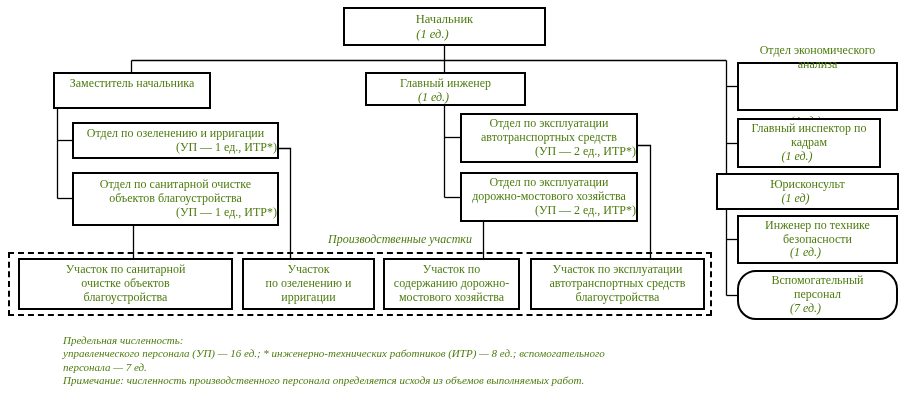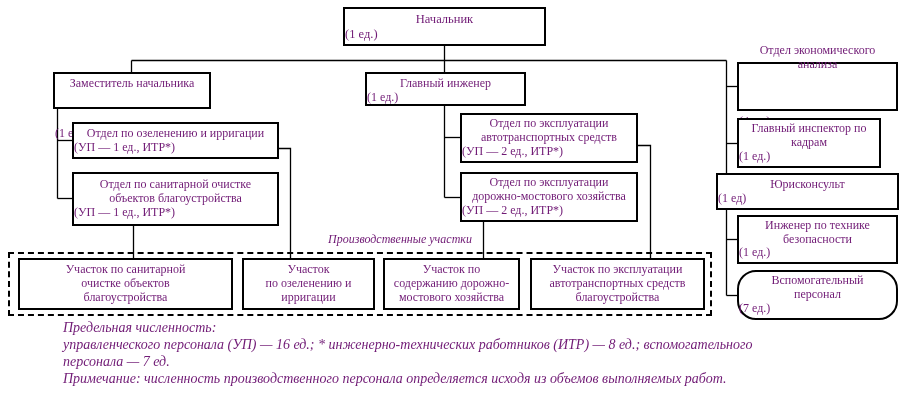--- a/index.html
+++ b/index.html
@@ -1,39 +1,39 @@
 <!DOCTYPE html>
 <html><head>
 <meta charset="utf-8">
 <style>
   html,body{margin:0;padding:0;background:#fff;}
   #stage{
     position:relative;width:909px;height:413px;background:#ffffff;
-    font-family:"Liberation Serif","DejaVu Serif",serif;color:#701a75;
+    font-family:"Liberation Serif","DejaVu Serif",serif;color:#4d7c0f;
     overflow:hidden;
   }
   svg.wires{position:absolute;left:0;top:0;width:909px;height:413px;}
   .box{
     position:absolute;box-sizing:border-box;background:#fff;
     border:2px solid #000;font-size:12px;line-height:1.16;
     display:flex;flex-direction:column;justify-content:center;
   }
   .box .title{text-align:center;white-space:pre-line;}
-  .box .count-right{text-align:left;padding-right:24px;white-space:pre-line;}
-  .box .count-center{text-align:left;white-space:pre-line;}
+  .box .count-right{text-align:center;padding-right:24px;white-space:pre-line;font-style:italic;}
+  .box .count-center{text-align:right;white-space:pre-line;}
   .box.top-node{justify-content:flex-start;padding-top:3px;}
   .dashed-zone{
     position:absolute;box-sizing:border-box;border:2px dashed #000;background:transparent;
   }
   .zone-label{
     position:absolute;font-style:italic;font-size:12px;text-align:center;
   }
   .notes{
-    position:absolute;left:63px;top:319px;width:820px;
-    font-style:italic;font-size:14px;line-height:1.22;
+    position:absolute;left:63px;top:334px;width:820px;
+    font-style:italic;font-size:11px;line-height:1.22;
   }
   .notes div{white-space:pre-line;}
 </style>
 </head>
 <body>
 
 <div id="stage">
 
   <svg class="wires" viewBox="0 0 909 413" xmlns="http://www.w3.org/2000/svg">
     <g stroke="#000" stroke-width="1.3" fill="none">

